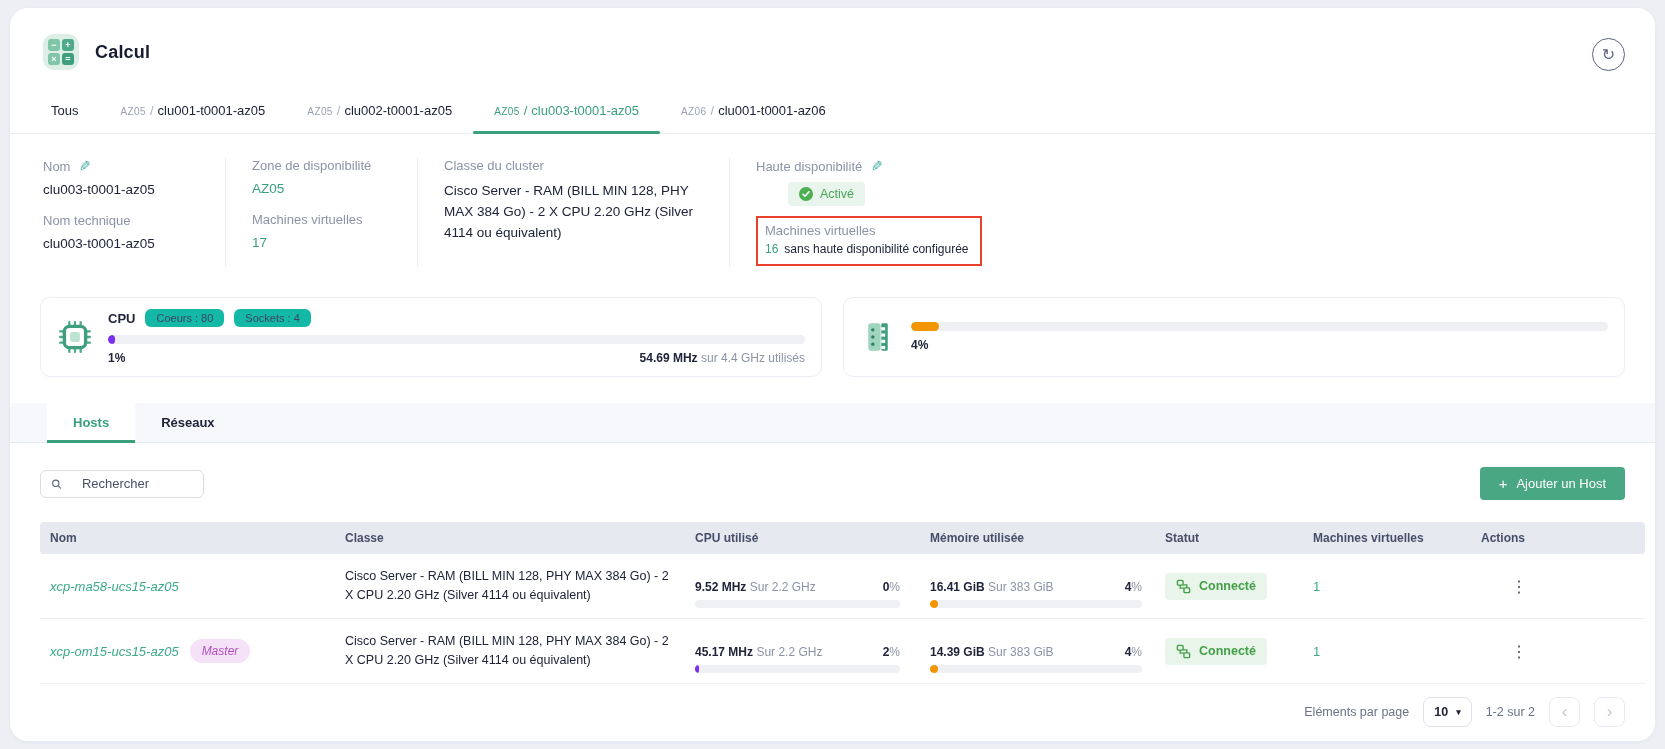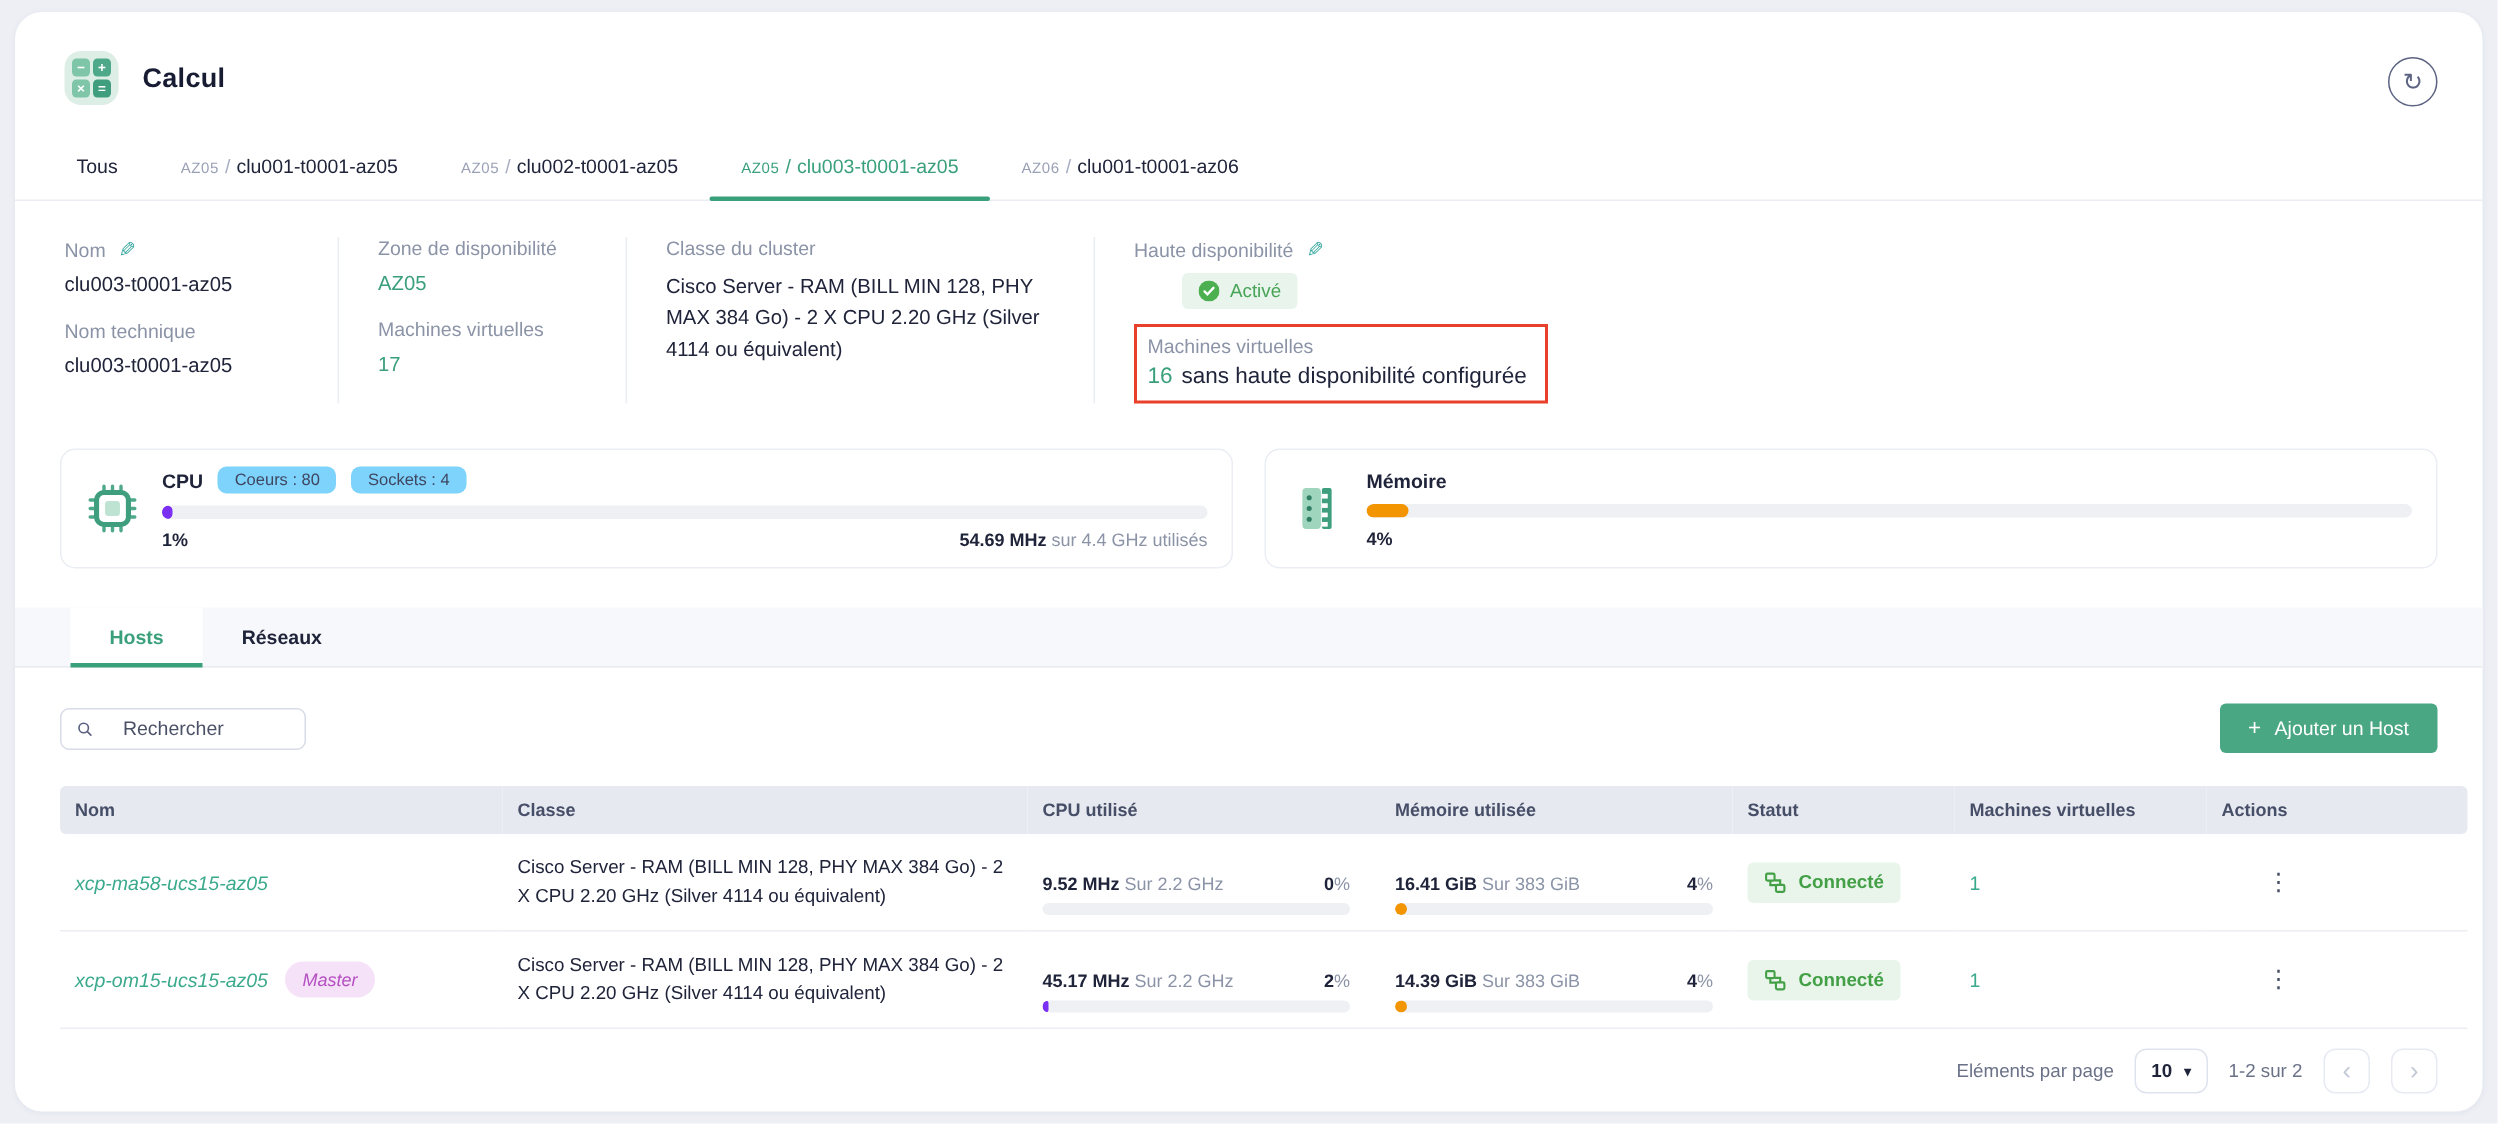--- a/index.html
+++ b/index.html
@@ -61,33 +61,33 @@
   .val.multiline { line-height:1.55; margin-bottom:0; }
   .edit-ic { color:#3aa9a0; font-size:14px; cursor:pointer; transform:scaleX(-1); display:inline-block; }
   .badge-on {
     display:inline-flex; align-items:center; gap:7px; background:#e9f4ec;
     border-radius:4px; padding:5px 11px; color:#47a457; font-size:12.5px; margin-bottom:10px;margin-left:32px;
   }
   .ha-box {
     border:2px solid #e8402a; padding:5px 12px 8px 7px; width:-moz-fit-content; width:fit-content;
   }
   .ha-box .lbl { margin-bottom:4px; }
-  .ha-line { font-size:15px; }
+  .ha-line { font-size:12px; }
   .ha-line .count { color:#3aa07c; margin-right:6px; }
   
   .gauges { display:flex; gap:21px; padding:22px 30px 0; }
   .gauge-card {
     flex:1; border:1px solid #ebedf4; border-radius:10px; padding:14px 16px;
     display:flex; align-items:center; gap:15px; height:80px;
   }
   .g-icon { width:36px; display:flex; justify-content:center; }
   .g-body { flex:1; }
   .g-head { display:flex; align-items:center; gap:10px; margin-bottom:8px; }
   .g-title { font-size:13px; font-weight:bold; color:#20243a; }
-  .g-badge { background:#7dd3fc; border-radius:6px; padding:3px 11px; font-size:11px; color:#3f4660; }
+  .g-badge { background:#14b8a6; border-radius:6px; padding:3px 11px; font-size:11px; color:#3f4660; }
   .bar-track { height:9px; border-radius:5px; background:#eef0f4; overflow:hidden; }
   .bar-fill { height:100%; border-radius:5px; }
   .bar-fill.purple { background:#7b2ff2; }
   .bar-fill.orange { background:#f29500; }
   .g-foot { display:flex; justify-content:space-between; margin-top:7px; font-size:12px; }
   .g-foot .pct { font-weight:bold; color:#20243a; }
   .g-foot .usage { color:#8b93a7; }
   .g-foot .usage b { color:#20243a;padding-left:34px; }
   
   .stabs { display:flex; margin-top:26px; background:#f7f8fb; border-bottom:1px solid #e9ebf2; padding-left:37px; }
@@ -255,23 +255,20 @@
             <circle cx="6" cy="12" r="1.3" fill="#2f7d63"></circle>
             <circle cx="6" cy="17.5" r="1.3" fill="#2f7d63"></circle>
             <rect x="12.5" y="1.5" width="5" height="21" rx="1" fill="#3f9e7d"></rect>
             <rect x="12.5" y="4.5" width="3" height="2.4" fill="#fff"></rect>
             <rect x="12.5" y="9.3" width="3" height="2.4" fill="#fff"></rect>
             <rect x="12.5" y="14.1" width="3" height="2.4" fill="#fff"></rect>
             <rect x="12.5" y="18.9" width="3" height="2.4" fill="#fff"></rect>
           </svg>
       </div>
       <div class="g-body">
-        <div class="g-head">
-          <span class="g-title">Mémoire</span>
-        </div>
         <div class="bar-track">
           <div class="bar-fill orange" style="width: 4%;"></div>
         </div>
         <div class="g-foot">
           <span class="pct">4%</span>
         </div>
       </div>
     </div>
   </div>
 

